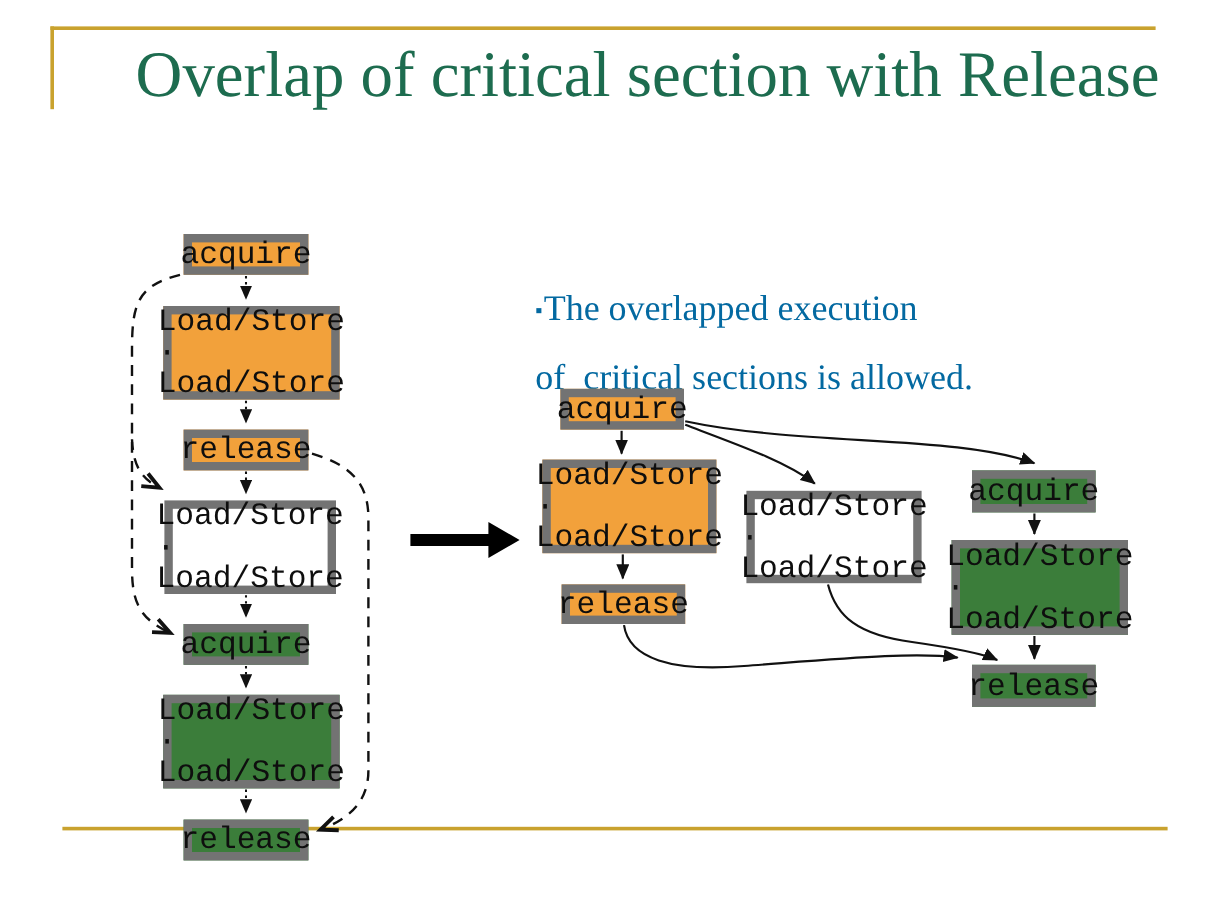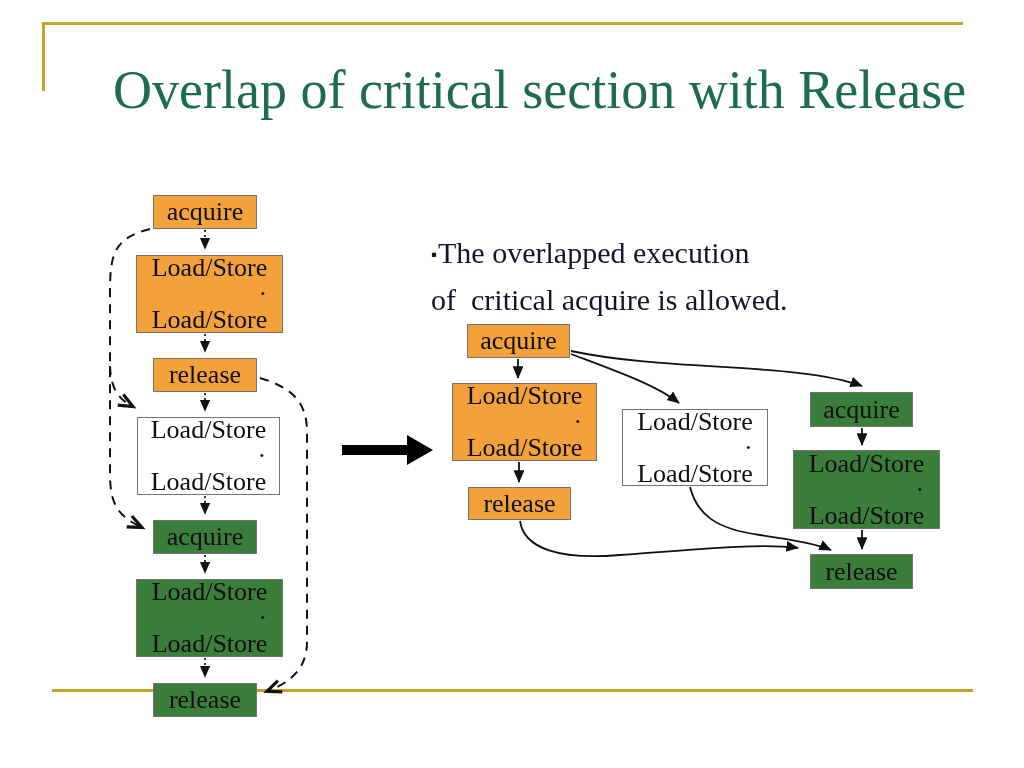--- a/index.html
+++ b/index.html
@@ -7,49 +7,49 @@
     position:relative;width:1024px;height:768px;background:#ffffff;
     font-family:"Liberation Serif", serif;overflow:hidden;
   }
   .goldline{position:absolute;background:#C9A22E;}
   #slide-title{
     position:absolute;left:113px;top:31px;width:880px;
     font-size:54px;line-height:63px;color:#1D6C4F;letter-spacing:0px;
   }
   #slide-title .tline{display:block;}
   .note{
-    position:absolute;left:431px;top:230px;width:470px;
-    font-size:30px;line-height:45px;color:#0f172a;
+    position:absolute;left:446px;top:230px;width:470px;
+    font-size:30px;line-height:56px;color:#0369a1;
   }
   .note .bullet{font-size:17px;vertical-align:3px;margin-right:1px;}
   .note .l2{white-space:pre;}
   .box{
     position:absolute;display:flex;align-items:center;justify-content:center;
-    text-align:right;border:1px solid #737373;color:#0e0e0e;
-    font-size:26px;box-sizing:border-box;
+    text-align:left;border:7px solid #737373;color:#0e0e0e;
+    font-size:26px;box-sizing:border-box;font-family:Liberation Mono, monospace;
   }
   .multi{white-space:pre-line;line-height:26px;}
   svg.arrows{position:absolute;left:0;top:0;pointer-events:none;}
 </style>
 </head>
 <body>
 
 <div id="slide">
 
   <div class="goldline" style="left: 42px; top: 22px; width: 921px; height: 3px; background: rgb(201, 162, 46);"></div>
   <div class="goldline" style="left: 42px; top: 22px; width: 3px; height: 69px; background: rgb(201, 162, 46);"></div>
   <div class="goldline" style="left: 52px; top: 689px; width: 921px; height: 3px; background: rgb(201, 162, 46);"></div>
 
-  <div id="slide-title" style="color: rgb(29, 108, 79); margin-top: 28px;">
+  <div id="slide-title" style="color: rgb(29, 108, 79);">
     <span class="tline">Overlap of critical section with Release</span>
   </div>
 
   <div class="note">
     <span class="bullet">▪</span><span>The overlapped execution</span><br>
-    <span class="l2">of  critical acquire is allowed.</span>
+    <span class="l2">of  critical sections is allowed.</span>
   </div>
 
   <div>
     <div class="box" style="left: 153px; top: 195px; width: 104px; height: 34px; background: rgb(242, 161, 59);">acquire</div>
     <div class="box multi" style="left: 136px; top: 255px; width: 147px; height: 78px; background: rgb(242, 161, 59);">Load/Store
 ·
 Load/Store</div>
     <div class="box" style="left: 153px; top: 358px; width: 104px; height: 34px; background: rgb(242, 161, 59);">release</div>
     <div class="box multi" style="left: 137px; top: 417px; width: 143px; height: 78px; background: rgb(255, 255, 255);">Load/Store
 ·

